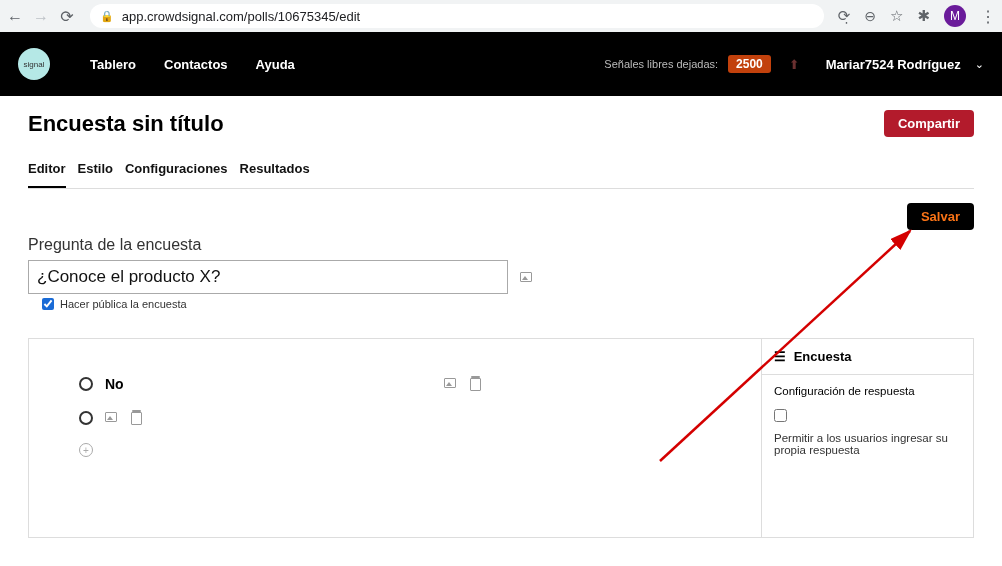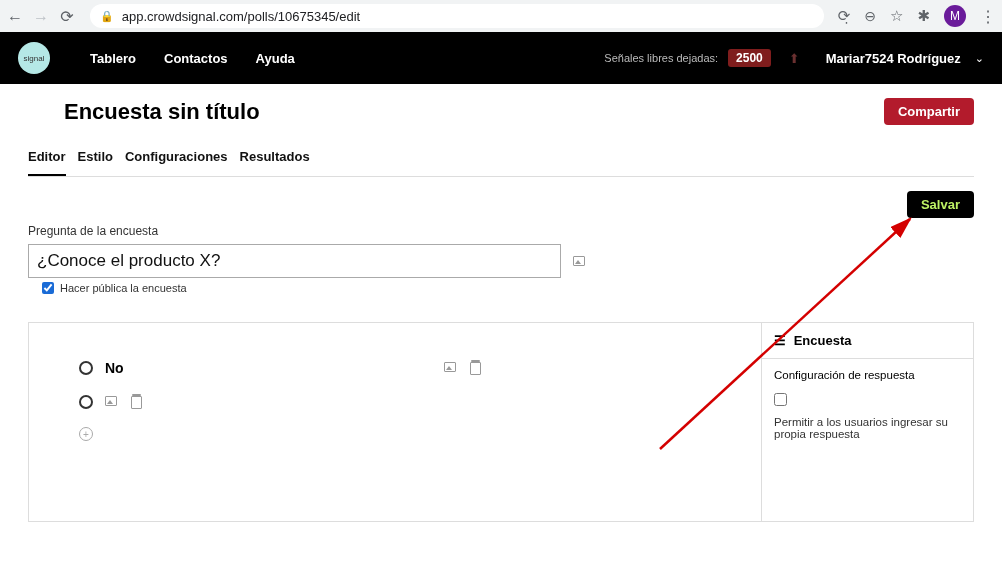--- a/index.html
+++ b/index.html
@@ -9,47 +9,47 @@
 .browser-bar { height: 32px; background: #f1f3f4; display: flex; align-items: center; padding: 0 6px; gap: 8px; }
 .nav-icon { color: #5f6368; width: 18px; text-align: center; font-size: 16px; cursor: pointer; }
 .nav-icon.disabled { color: #bdc1c6; }
 .url-bar { flex: 1; background: #fff; border-radius: 16px; height: 24px; display: flex; align-items: center; padding: 0 10px; font-size: 13px; color: #202124; gap: 8px; margin: 0 6px; }
 .lock-icon { font-size: 11px; color: #5f6368; }
 .chrome-right { display: flex; align-items: center; gap: 14px; color: #5f6368; font-size: 15px; }
 .avatar { width: 22px; height: 22px; border-radius: 50%; background: #6a1b9a; color: #fff; display: flex; align-items: center; justify-content: center; font-size: 12px; font-weight: 500; }
 .vdots { font-size: 16px; }
 
 
-.app-bar { height: 52px; background: #000; display: flex; align-items: center; padding: 0 18px; color: #fff; }
+.app-bar { height: 64px; background: #000; display: flex; align-items: center; padding: 0 18px; color: #fff; }
 .logo { width: 32px; height: 32px; border-radius: 50%; background: #b5e8e6; margin-right: 40px; display:flex; align-items:center; justify-content:center; font-size:8px; color:#333; overflow:hidden; }
 .app-nav { display: flex; gap: 28px; font-size: 13px; font-weight: 600; }
 .app-nav-item { cursor: pointer; }
 .app-bar-right { margin-left: auto; display: flex; align-items: center; gap: 10px; }
 .signals-text { color: #bbb; font-size: 11px; }
-.signals-badge { background: #7f1d1d; color: #fff; border-radius: 3px; padding: 2px 8px; font-size: 12px; font-weight: 600; }
+.signals-badge { background: #c2410c; color: #fff; border-radius: 3px; padding: 2px 8px; font-size: 12px; font-weight: 600; }
 .gift-icon { color: #6a3030; font-size: 13px; margin: 0 8px; }
 .user-name { font-size: 13px; font-weight: 600; margin-left: 8px; }
 .chev { color: #fff; font-size: 11px; margin-left: 4px; }
 
 
 .content { padding: 14px 28px; position: relative; }
-.title-row { display: flex; align-items: center; justify-content: space-between; margin-left: 36px; }
+.title-row { display: flex; align-items: center; justify-content: space-between; }
 .page-title { font-size: 22px; font-weight: 700; color: #000; }
 .share-btn { background: #b31b2c; color: #fff; border: none; border-radius: 4px; padding: 6px 14px; font-size: 13px; font-weight: 600; cursor: pointer; }
 
 .tabs { display: flex; gap: 12px; margin-top: 24px; border-bottom: 1px solid #ddd; }
 .tab { font-size: 13px; font-weight: 700; color: #111; padding-bottom: 10px; cursor: pointer; border-bottom: 2px solid transparent; }
 .tab.active { border-bottom-color: #000; }
 
 .save-row { display: flex; justify-content: flex-end; margin-top: 14px; }
-.save-btn { background: #000; color: #bef264; border: none; border-radius: 4px; padding: 6px 14px; font-size: 13px; font-weight: 600; cursor: pointer; }
+.save-btn { background: #000; color: #f97316; border: none; border-radius: 4px; padding: 6px 14px; font-size: 13px; font-weight: 600; cursor: pointer; }
 
-.q-label { font-size: 12px; color: #333; margin-top: 6px; }
+.q-label { font-size: 16px; color: #333; margin-top: 6px; }
 .q-row { display: flex; align-items: center; gap: 12px; margin-top: 6px; }
-.q-input { width: 533px; height: 34px; border: 1px solid #aaa; font-size: 17px; padding: 4px 8px; color: #111; }
+.q-input { width: 480px; height: 34px; border: 1px solid #aaa; font-size: 17px; padding: 4px 8px; color: #111; }
 
 .public-row { display: flex; align-items: center; gap: 6px; margin-top: 4px; font-size: 11px; color: #333; padding-left: 14px; }
 .public-row input[type=checkbox] { accent-color: #1a6bd6; width: 12px; height: 12px; }
 
 .editor-panel { display: flex; border: 1px solid #ddd; margin-top: 28px; min-height: 200px; }
 .answers-area { flex: 1; padding: 28px 50px; }
 .answer-row { display: flex; align-items: center; height: 34px; }
 .radio-circle { width: 14px; height: 14px; border: 2px solid #333; border-radius: 50%; margin-right: 12px; cursor: pointer; }
 .answer-label { font-size: 14px; font-weight: 700; flex: 1; }
 .answer-actions { display: flex; gap: 14px; color: #999; font-size: 13px; margin-right: 230px; }

